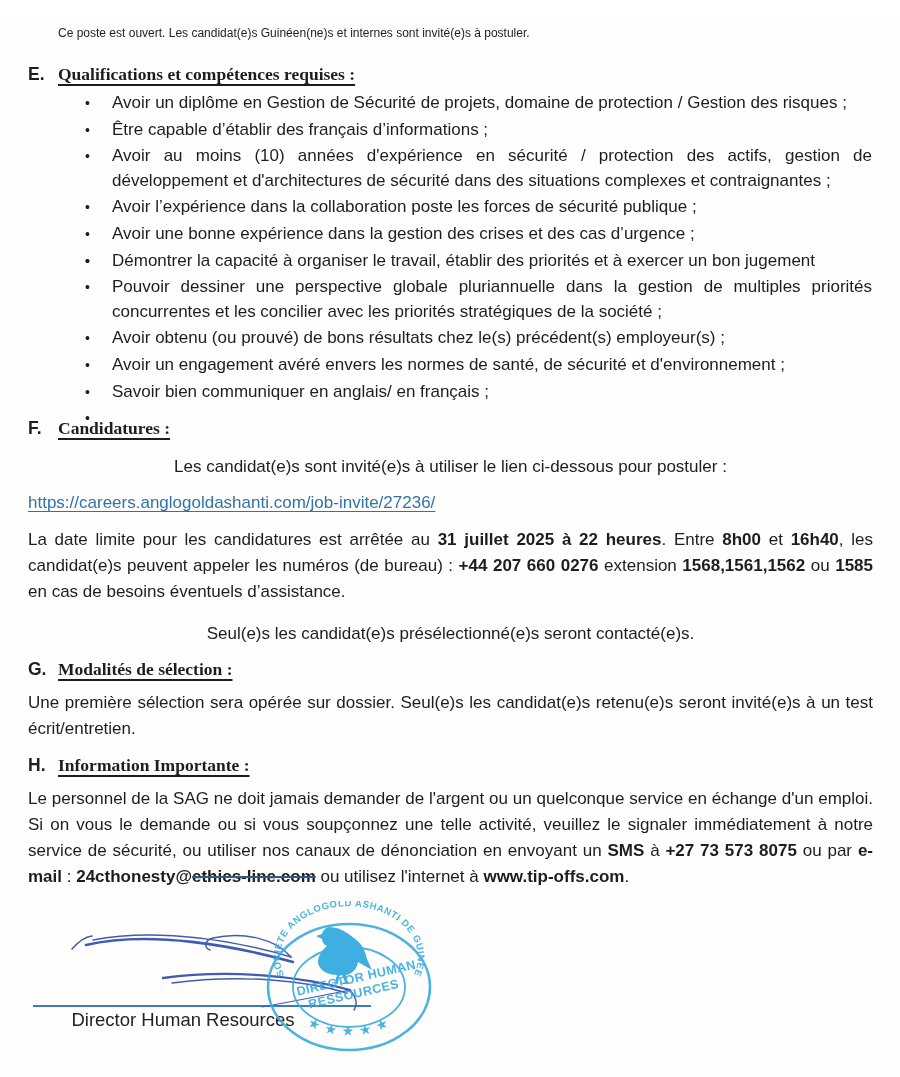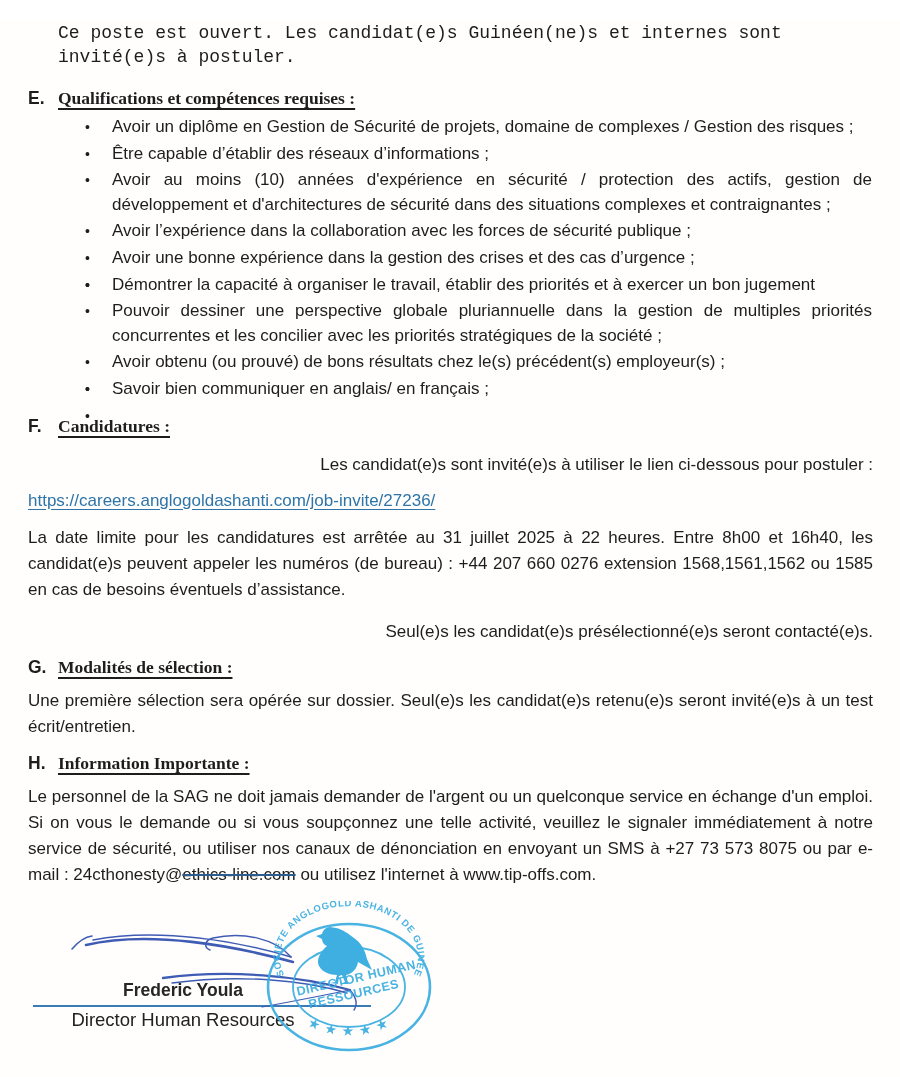--- a/index.html
+++ b/index.html
@@ -9,21 +9,21 @@
     font-family:"Liberation Sans",sans-serif;
     color:#1d1d1d;
     position:relative;
     overflow:hidden;
   }
   .doc{position:relative;width:900px;height:1077px;background:#fffefd;}
 
   
   .intro{
     margin:21px 30px 0 58px;
-    font-size:18px;line-height:24px;font-family:Liberation Mono, monospace;
+    font-size:12px;line-height:24px;
   }
 
   
   .sec{
     display:flex;
     margin-left:28px;margin-right:28px;
     font-size:17.5px;font-weight:bold;line-height:22px;
   }
   .sec .sec-label{width:30px;flex:0 0 30px;}
   .sec .sec-title{
@@ -55,28 +55,28 @@
     position:absolute;left:57px;top:0;
     font-size:14px;
   }
 
   
   .para{
     margin:9px 27px 0 28px;
     font-size:17px;line-height:26px;
     text-align:justify;
   }
-  .para.single{text-align:right;}
+  .para.single{text-align:center;}
   .para-link{margin:10px 27px 12px 28px;font-size:17px;line-height:25px;}
   a.joblink{
     color:#2e74a8;
     text-decoration:underline;
     text-underline-offset:3px;
   }
-  .b{font-weight:normal;}
+  .b{font-weight:bold;}
   .strike{text-decoration:line-through;text-decoration-color:#2b5e8e;text-decoration-thickness:1.5px;}
 
   .mt8{margin-top:16px;}
   .mt10{margin-top:10px;}
   .mt15{margin-top:15px;}
 
   
   .sig-name{
     position:absolute;left:33px;top:959px;width:300px;
     text-align:center;font-size:17.5px;font-weight:bold;color:#262626;
@@ -97,30 +97,30 @@
 <div class="doc">
 
   <p class="intro">Ce poste est ouvert. Les candidat(e)s Guinéen(ne)s et internes sont invité(e)s à postuler.</p>
 
   <div class="sec sec-e">
     <span class="sec-label">E.</span>
     <span class="sec-title">Qualifications et compétences requises :</span>
   </div>
 
   <ul class="quals">
-      <li><span class="blt">•</span><span>Avoir un diplôme en Gestion de Sécurité de projets, domaine de complexes / Gestion des risques ;</span></li>
-      <li><span class="blt">•</span><span>Être capable d’établir des réseaux d’informations ;</span></li>
+      <li><span class="blt">•</span><span>Avoir un diplôme en Gestion de Sécurité de projets, domaine de protection / Gestion des risques ;</span></li>
+      <li><span class="blt">•</span><span>Être capable d’établir des français d’informations ;</span></li>
       <li><span class="blt">•</span><span>Avoir au moins (10) années d'expérience en sécurité / protection des actifs, gestion de développement et d'architectures de sécurité dans des situations complexes et contraignantes ;</span></li>
-      <li><span class="blt">•</span><span>Avoir l’expérience dans la collaboration avec les forces de sécurité publique ;</span></li>
+      <li><span class="blt">•</span><span>Avoir l’expérience dans la collaboration poste les forces de sécurité publique ;</span></li>
       <li><span class="blt">•</span><span>Avoir une bonne expérience dans la gestion des crises et des cas d’urgence ;</span></li>
       <li><span class="blt">•</span></li>
       <li><span class="blt">•</span><span>Démontrer la capacité à organiser le travail, établir des priorités et à exercer un bon jugement</span></li>
       <li><span class="blt">•</span><span>Pouvoir dessiner une perspective globale pluriannuelle dans la gestion de multiples priorités concurrentes et les concilier avec les priorités stratégiques de la société ;</span></li>
       <li><span class="blt">•</span><span>Avoir obtenu (ou prouvé) de bons résultats chez le(s) précédent(s) employeur(s) ;</span></li>
-      <li><span class="blt">•</span></li>
+      <li><span class="blt">•</span><span>Avoir un engagement avéré envers les normes de santé, de sécurité et d'environnement ;</span></li>
       <li><span class="blt">•</span><span>Savoir bien communiquer en anglais/ en français ;</span></li>
       <li><span class="blt">•</span></li>
     </ul>
 
   <div class="sec sec-f">
     <span class="sec-label">F.</span>
     <span class="sec-title">Candidatures :</span>
   </div>
 
   <p class="para single mt15">Les candidat(e)s sont invité(e)s à utiliser le lien ci-dessous pour postuler :</p>
@@ -140,21 +140,20 @@
 
   <p class="para mt10">Une première sélection sera opérée sur dossier. Seul(e)s les candidat(e)s retenu(e)s seront invité(e)s à un test écrit/entretien.</p>
 
   <div class="sec sec-h">
     <span class="sec-label">H.</span>
     <span class="sec-title">Information Importante :</span>
   </div>
 
   <p class="para mt10"><span>Le personnel de la SAG ne doit jamais demander de l'argent ou un quelconque service en échange d'un emploi. Si on vous le demande ou si vous soupçonnez une telle activité, veuillez le signaler immédiatement à notre service de sécurité, ou utiliser nos canaux de dénonciation en envoyant un </span><span class="b">SMS</span><span> à </span><span class="b">+27 73 573 8075</span><span> ou par </span><span class="b">e-mail</span><span> : </span><span class="b">24cthonesty@</span><span class="b strike">ethics-line.com</span><span> ou utilisez l'internet à </span><span class="b">www.tip-offs.com</span><span>.</span></p>
 
-  <div class="sig-name">Frederic Youla</div>
   <div class="sig-title">Director Human Resources</div>
 
   <svg class="overlay" viewBox="0 880 900 197" aria-hidden="true">
 
     <line x1="33" y1="985" x2="371" y2="985" stroke="#3a7cb8" stroke-width="1.8"></line>
 
     <g fill="none" stroke="#3f5cb5" stroke-linecap="round">
       <path d="M 72 928 C 78 921 84 916 92 915" stroke-width="1.6"></path>
       <path d="M 86 924 C 150 909 235 925 293 941" stroke-width="2.6"></path>
       <path d="M 93 919 C 160 906 242 921 291 936" stroke-width="1.5"></path>

